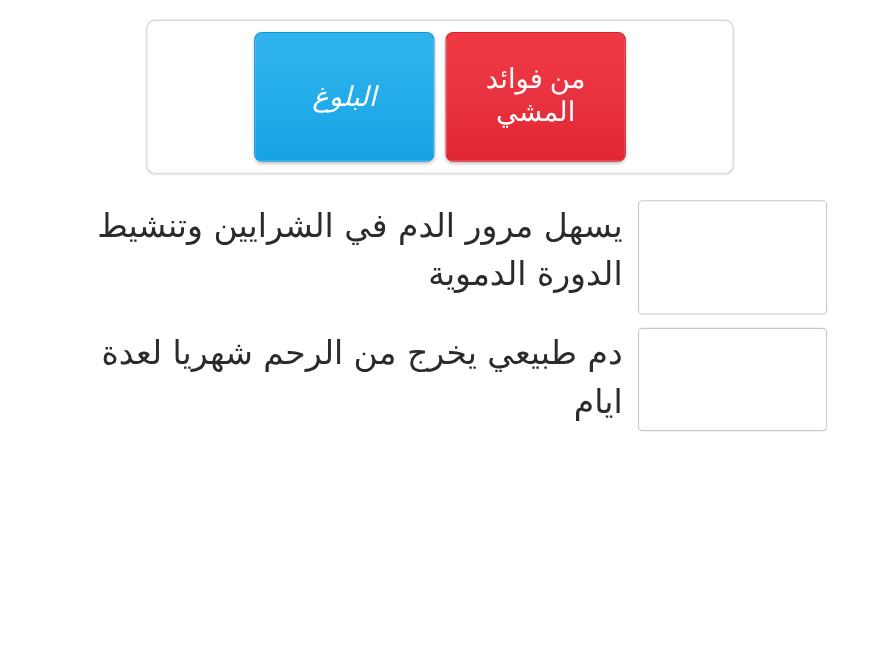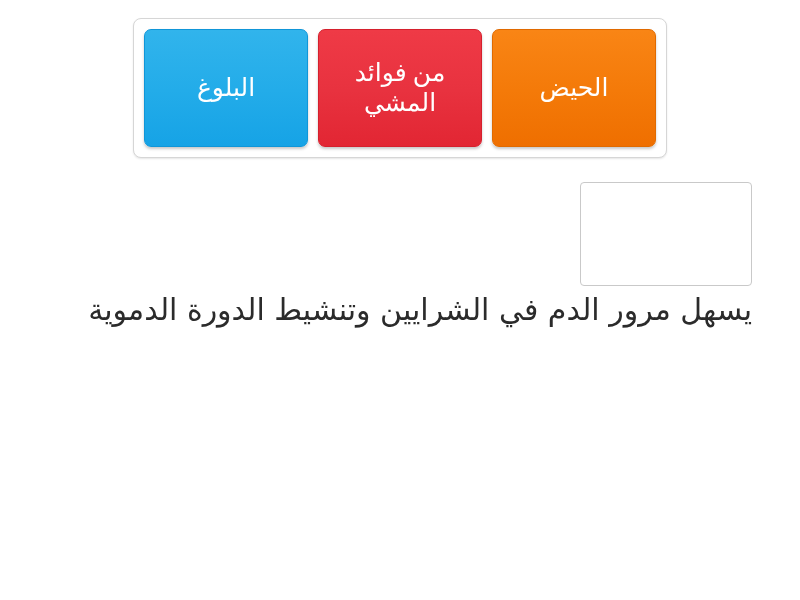--- a/index.html
+++ b/index.html
@@ -62,33 +62,34 @@
     border: 1px solid #e06a00;
   }
   .tile-red {
     background: linear-gradient(180deg, #ef3a46 0%, #e8323f 52%, #e22633 100%);
     border: 1px solid #d5202d;
     font-family: Liberation Serif, serif;
   }
   .tile-blue {
     background: linear-gradient(180deg, #31b4ec 0%, #23ace9 52%, #16a3e6 100%);
     border: 1px solid #1096d8;
+    font-style: italic;
   }
 
   
   .rows {
     position: absolute;
     top: 182px;
     left: 0;
     width: 800px;
   }
 
   .row {
     display: flex;
-    flex-direction: column;
+    flex-direction: row;
     align-items: flex-start;
     justify-content: flex-end;
     padding: 0 48px 0 36px;
     margin-bottom: 12px;
   }
 
   .drop-slot {
     flex: 0 0 auto;
     width: 172px;
     height: 104px;
@@ -111,28 +112,31 @@
     padding-top: 2px;
     padding-left: 6px;
   }
 </style>
 </head>
 <body>
 
 <div id="app">
 
   <div class="tile-bank">
-    <div class="tile tile-orange">الحيض</div>
     <div class="tile tile-red">من فوائد المشي</div>
     <div class="tile tile-blue">البلوغ</div>
   </div>
 
   <div class="rows">
 
     <div class="row row-1">
       <div class="drop-slot"></div>
       <div class="definition">يسهل مرور الدم في الشرايين وتنشيط الدورة الدموية</div>
     </div>
 
 
+    <div class="row row-3">
+      <div class="drop-slot"></div>
+      <div class="definition">دم طبيعي يخرج من الرحم شهريا لعدة ايام</div>
+    </div>
 
   </div>
 </div>
 
 </body></html>

